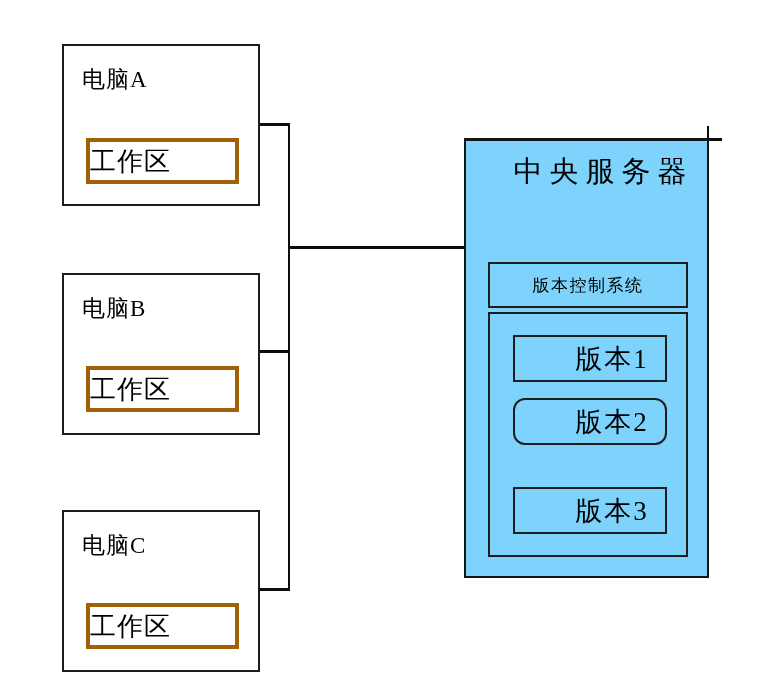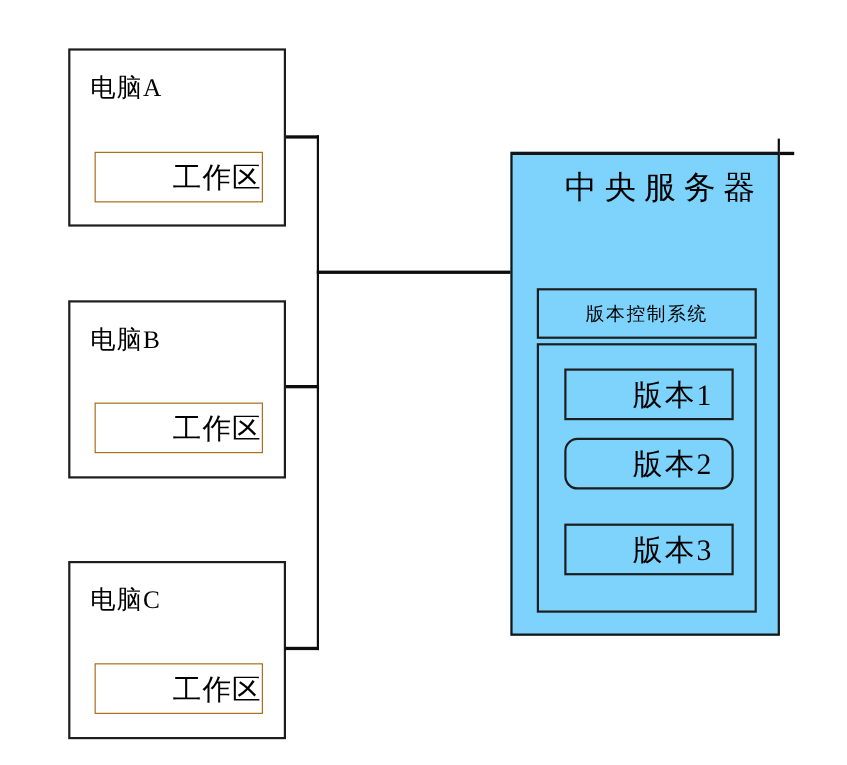--- a/index.html
+++ b/index.html
@@ -34,25 +34,25 @@
     line-height: 26px;
     letter-spacing: 1px;
     white-space: nowrap;
   }
   .workspace {
     position: absolute;
     left: 22px;
     top: 91px;
     width: 153px;
     height: 46px;
-    border: 1px solid #a16207;
+    border: 4px solid #a16207;
     background: #ffffff;
     display: flex;
     align-items: center;
-    justify-content: flex-end;
+    justify-content: flex-start;
   }
   .workspace span {
     font-size: 26px;
     letter-spacing: 1px;
     white-space: nowrap;
   }
 
   
   .line {
     position: absolute;
@@ -116,21 +116,21 @@
     display: flex;
     align-items: center;
     justify-content: center;
     font-size: 27px;
     letter-spacing: 2px;
     white-space: nowrap;
     padding-left: 44px;
   }
   .version.v1 { top: 21px; }
   .version.v2 { top: 84px; border-radius: 12px; }
-  .version.v3 { top: 162px; text-align: right; }
+  .version.v3 { top: 173px; text-align: right; }
 </style>
 </head>
 <body>
 
 <div class="canvas">
 
   <div class="computer" style="top:44px;">
     <div class="computer-label">电脑A</div>
     <div class="workspace" style="top:92px;">
       <span>工作区</span>

